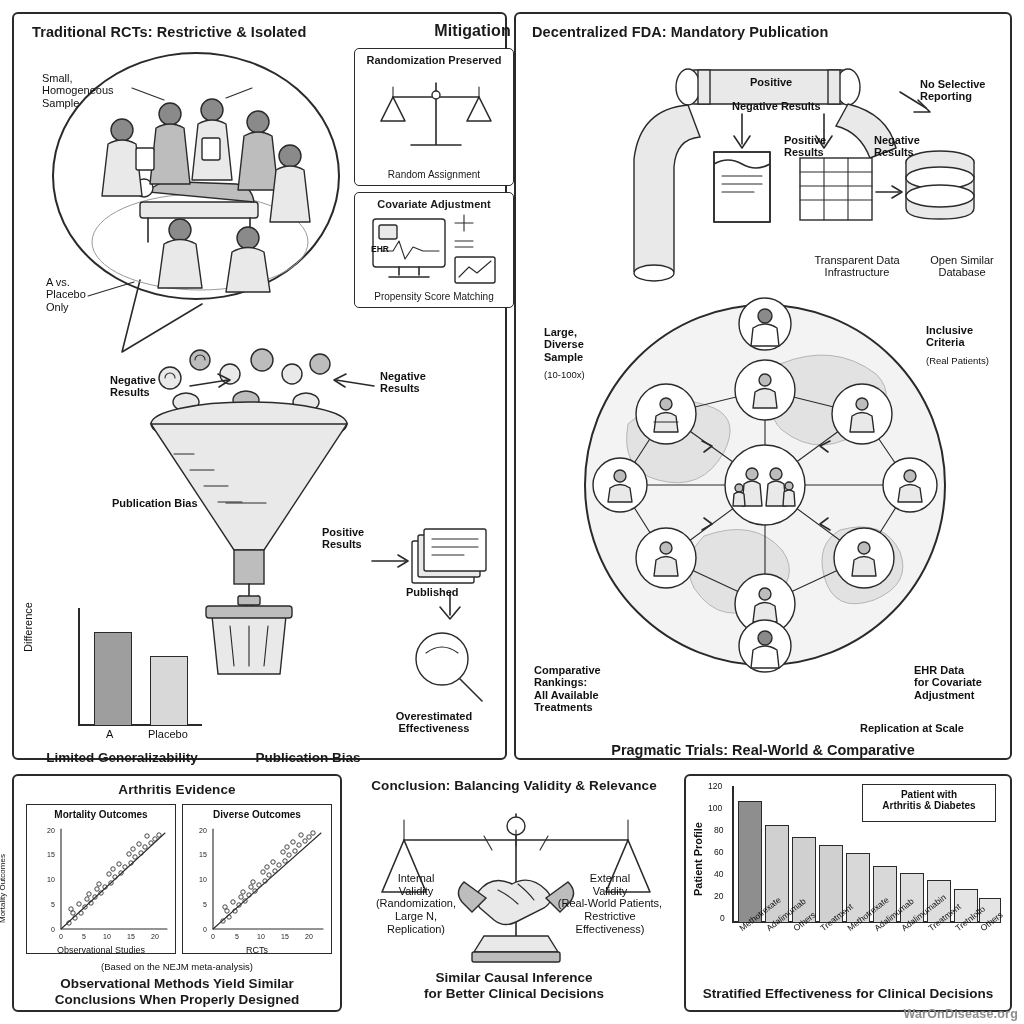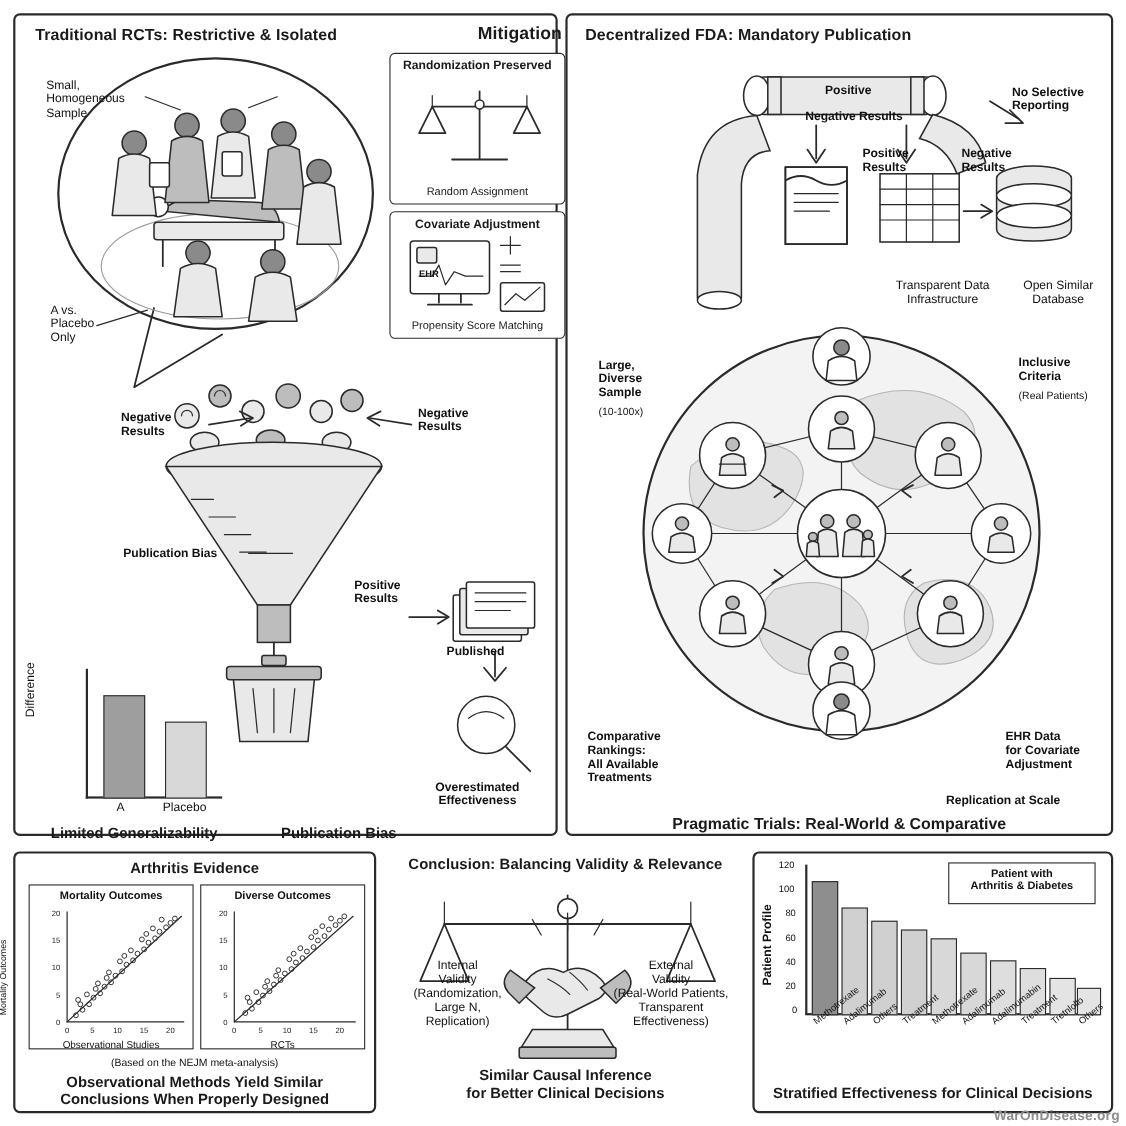--- a/index.html
+++ b/index.html
@@ -281,21 +281,21 @@
         <rect class="fill-w" x="4" y="4" width="72" height="48" rx="3"></rect>
         <path class="stroke" d="M30 52 L30 60 M50 52 L50 60 M20 62 L60 62"></path>
         <rect class="fill-lt" x="10" y="10" width="18" height="14" rx="2"></rect>
         <path class="stroke-thin" d="M12 36 L24 36 L30 26 L36 44 L44 32 L54 36 L70 36"></path>
         <path class="stroke-thin" d="M86 8 L104 8 M95 0 L95 16"></path>
         <path class="stroke-thin" d="M86 26 L104 26 M86 32 L104 32"></path>
         <rect class="fill-w" x="86" y="42" width="40" height="26" rx="2"></rect>
         <path class="stroke-thin" d="M90 62 L100 52 L108 58 L122 46"></path>
       </svg>
       <text></text>
-      <div class="lbl xs b" style="left:26px;top:52px;">EHR</div>
+      <div class="lbl xs b" style="left:16px;top:52px;">EHR</div>
       <div class="sb-foot">Propensity Score Matching</div>
     </div>
 
     <div class="subbox" style="left:176px;top:180px;width:152px;height:116px;">
       <div class="sb-title">Replication at Scale</div>
       <svg style="position:absolute;left:10px;top:22px;" width="132" height="68" viewBox="0 0 132 68">
         <g>
           <circle class="fill-lt" cx="18" cy="14" r="13"></circle>
             <circle class="fill-lt" cx="64" cy="14" r="13"></circle>
             <circle class="fill-lt" cx="110" cy="14" r="13"></circle>
@@ -648,21 +648,21 @@
     </svg>
 
     <div class="lbl c" style="left:22px;top:98px;width:96px;white-space:pre-line;line-height:1.15;">Internal
 Validity
 (Randomization,
 Large N,
 Replication)</div>
     <div class="lbl c" style="left:208px;top:98px;width:112px;white-space:pre-line;line-height:1.15;">External
 Validity
 (Real-World Patients,
-Transparent
+Restrictive
 Effectiveness)</div>
 
     <div class="caption" style="top:196px;left:0;right:0;white-space:pre-line;">Similar Causal Inference
 for Better Clinical Decisions</div>
   </div>
 
   <div class="panel" style="left:684px;top:774px;width:328px;height:238px;">
     <div style="position:absolute;left:0;top:0;width:328px;height:200px;">
 
       <div class="lbl xs" style="left:22px;top:6px;">120</div>

